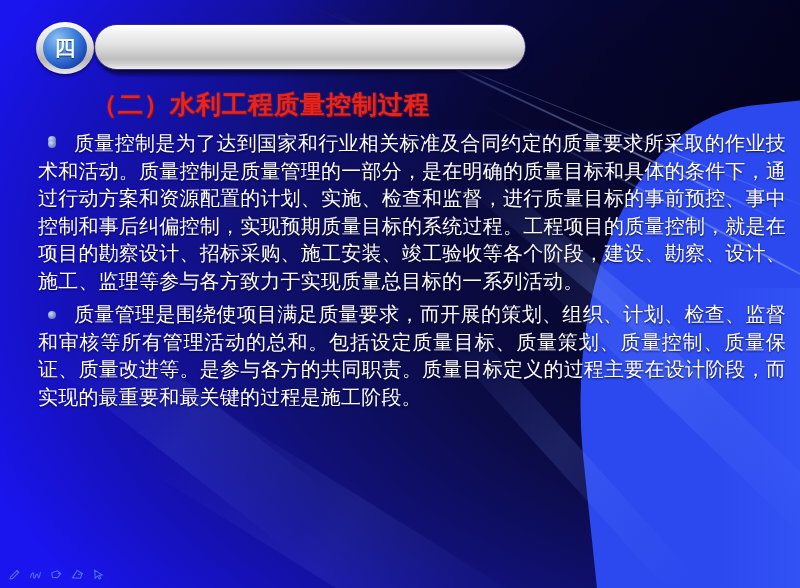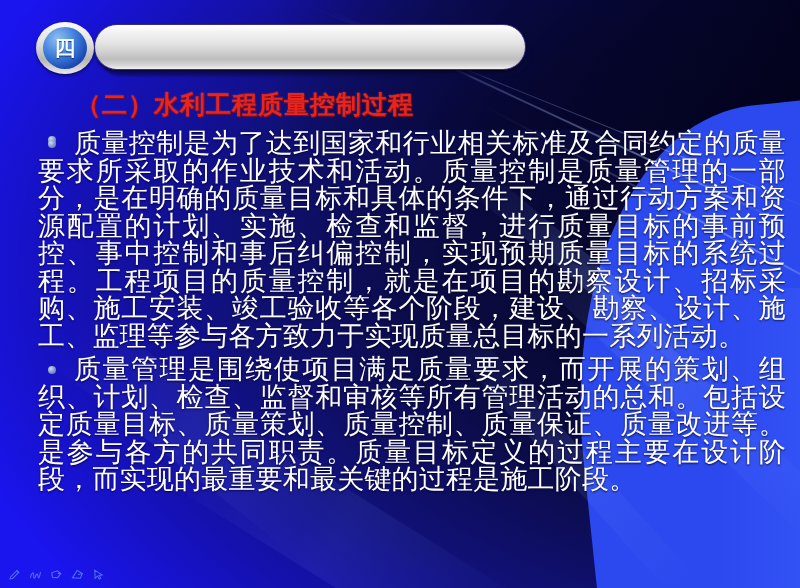--- a/index.html
+++ b/index.html
@@ -157,42 +157,42 @@
     font-size: 21px;
     font-weight: bold;
     color: #f4fbff;
     line-height: 1;
     text-shadow: 0 1px 1px rgba(0,0,30,0.6);
   }
 
   
   .subtitle {
     position: absolute;
-    left: 76px;
+    left: 92px;
     top: 88px;
     font-family: "DejaVu Serif", "Liberation Serif", serif;
     font-weight: bold;
     font-size: 25px;
     letter-spacing: 1px;
     color: #e8241c;
     text-shadow: 1px 1px 0 #7e0e18, 0 0 2px rgba(255,90,60,0.5);
     white-space: nowrap;
   }
 
   
   .body-block {
     position: absolute;
     left: 36px;
     top: 126px;
     width: 750px;
     color: #ffffff;
   }
   .para {
     position: relative;
-    font-size: 27px;
+    font-size: 20px;
     line-height: 27.5px;
     color: #fefeff;
     text-shadow: 0 1px 2px rgba(0,0,40,0.85);
     margin: 0 0 0 0;
   }
   .para .bullet {
     position: absolute;
     left: 12px;
     top: 10px;
     width: 8px;

